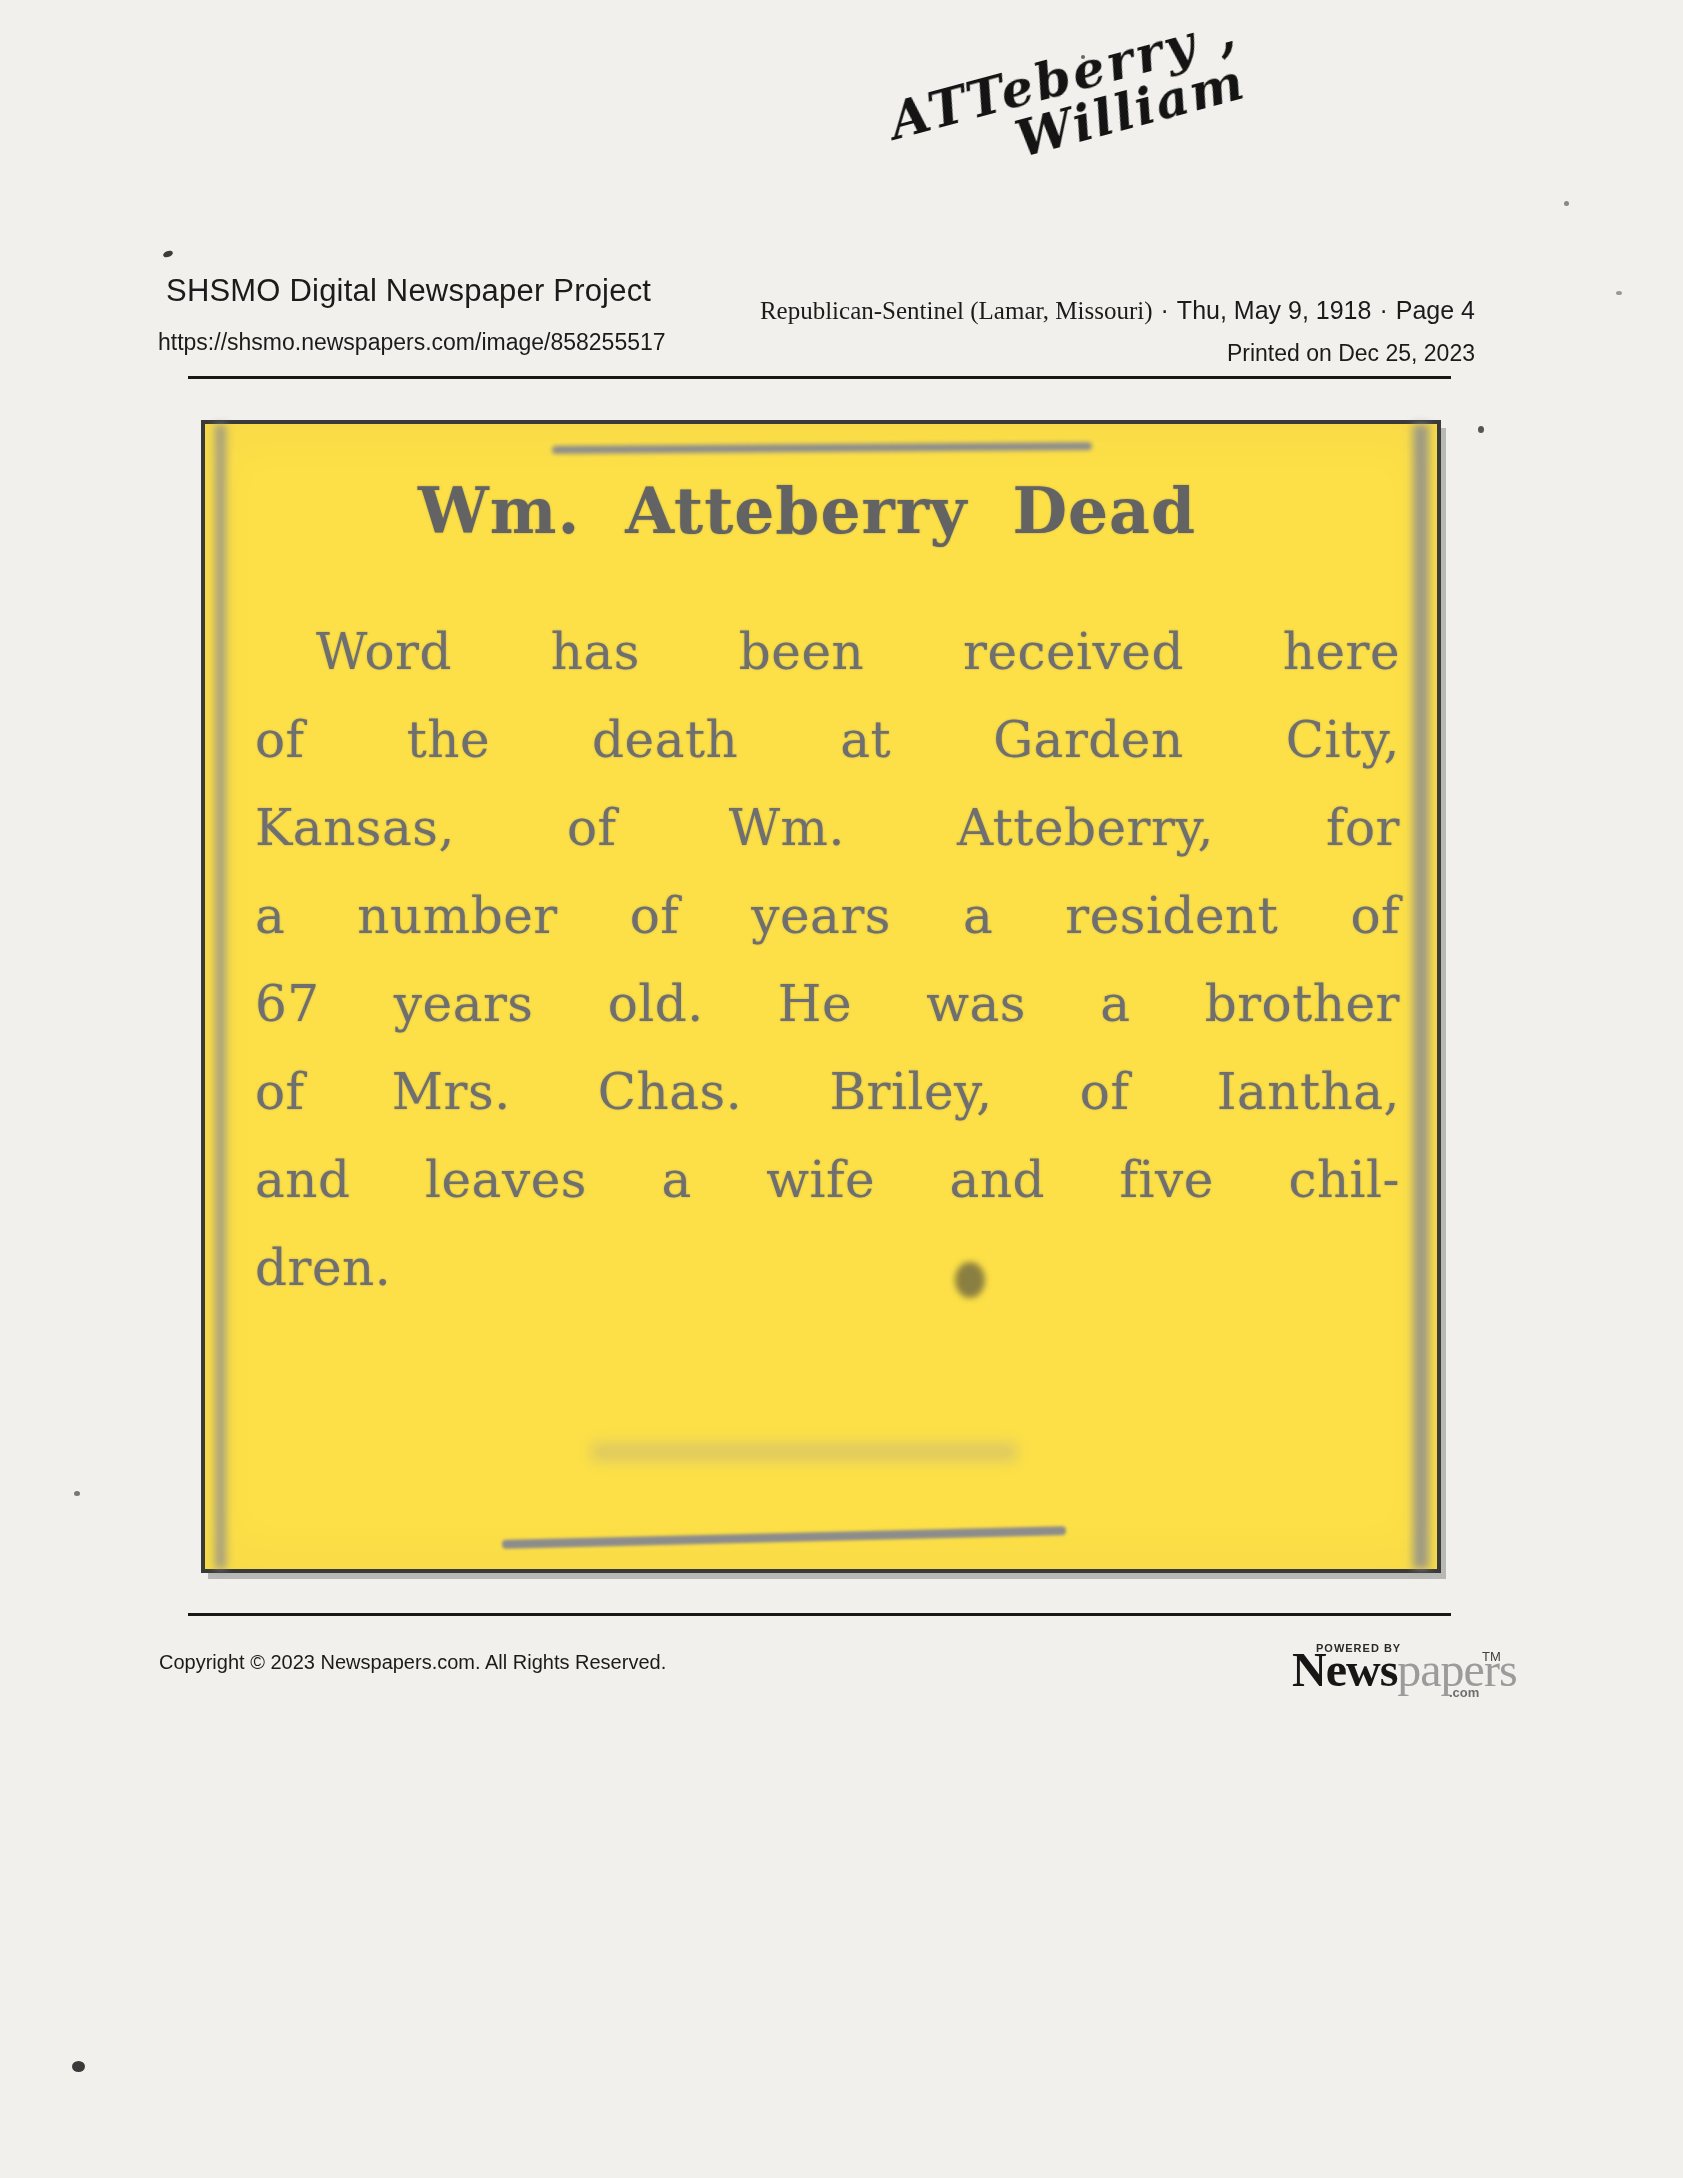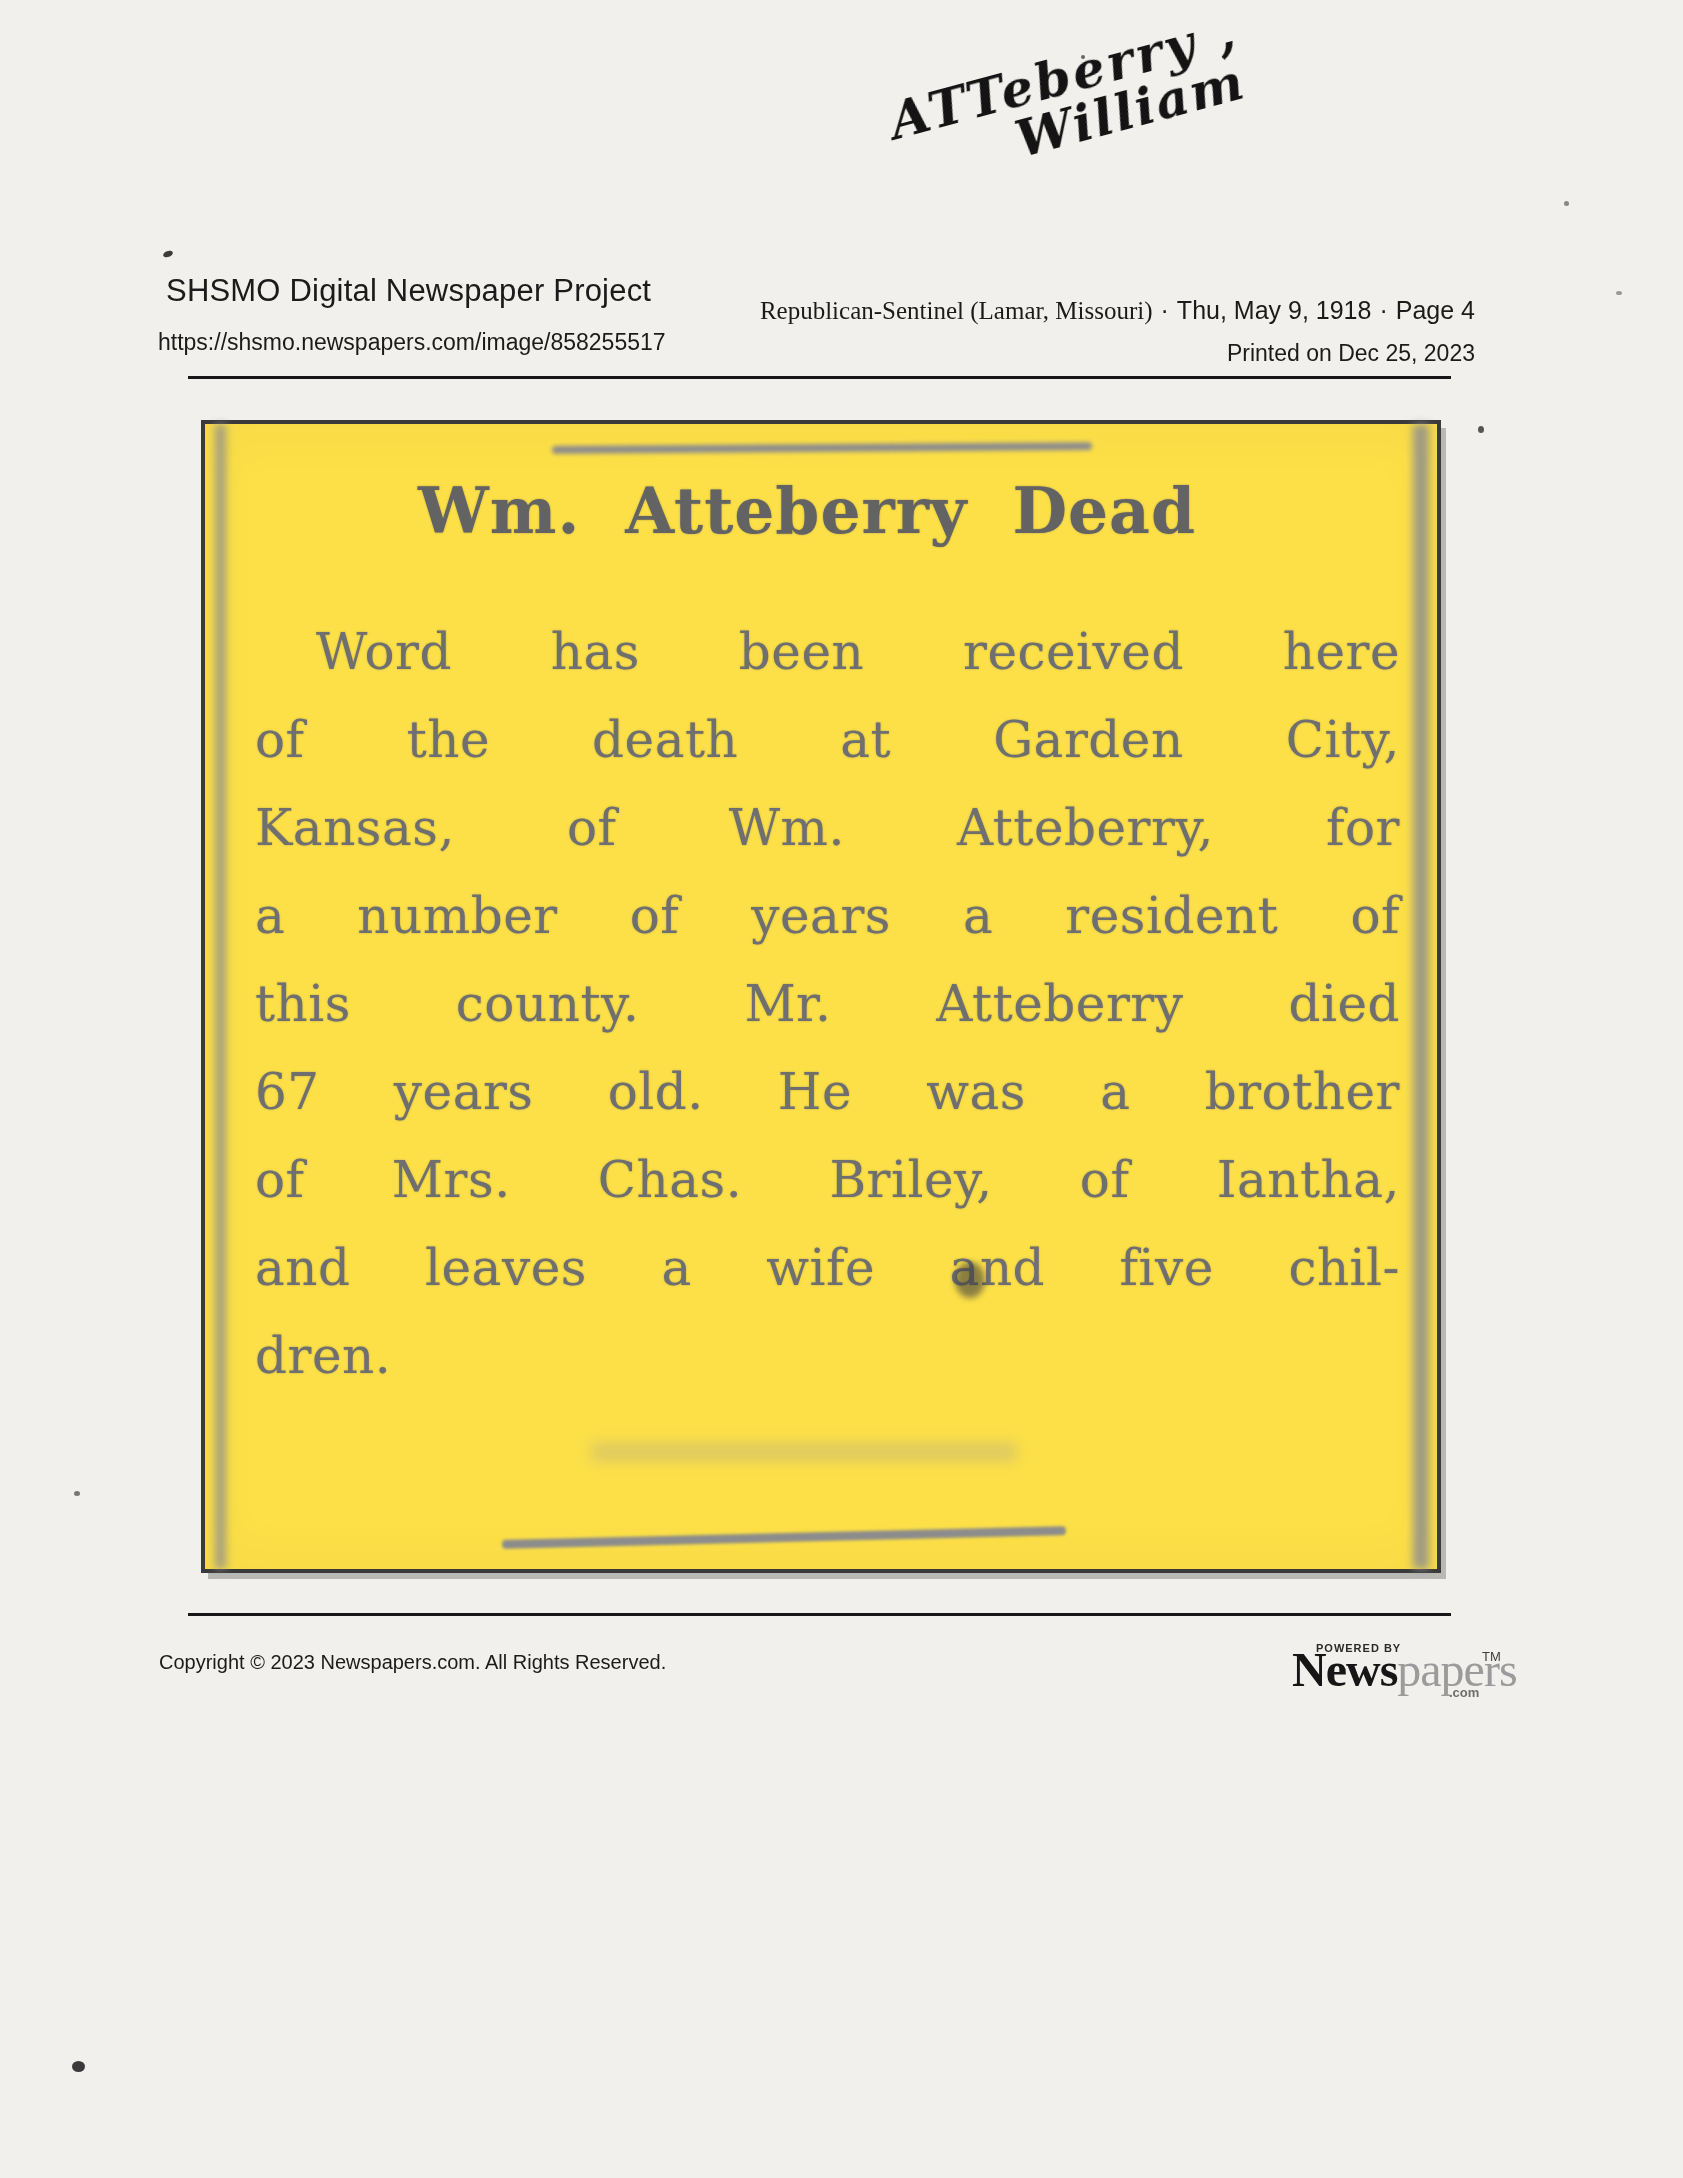--- a/index.html
+++ b/index.html
@@ -117,21 +117,20 @@
   <div class="abs col-rule right"></div>
   <div class="abs head-rule"></div>
 
   <div class="abs headline">Wm. Atteberry Dead</div>
 
   <div class="abs body-text">
     <div class="np-line first">Word has been received here</div>
     <div class="np-line">of the death at Garden City,</div>
     <div class="np-line">Kansas, of Wm. Atteberry, for</div>
     <div class="np-line">a number of years a resident of</div>
-    <div class="np-line">this county.  Mr. Atteberry died</div>
     <div class="np-line">67 years old.  He was a brother</div>
     <div class="np-line">of Mrs. Chas. Briley, of Iantha,</div>
     <div class="np-line">and leaves a wife and five chil-</div>
     <div class="np-line last">dren.</div>
   </div>
 
   <div class="abs ink-blot"></div>
   <div class="abs ghost-smudge"></div>
   <div class="abs bottom-rule"></div>
 </div>

